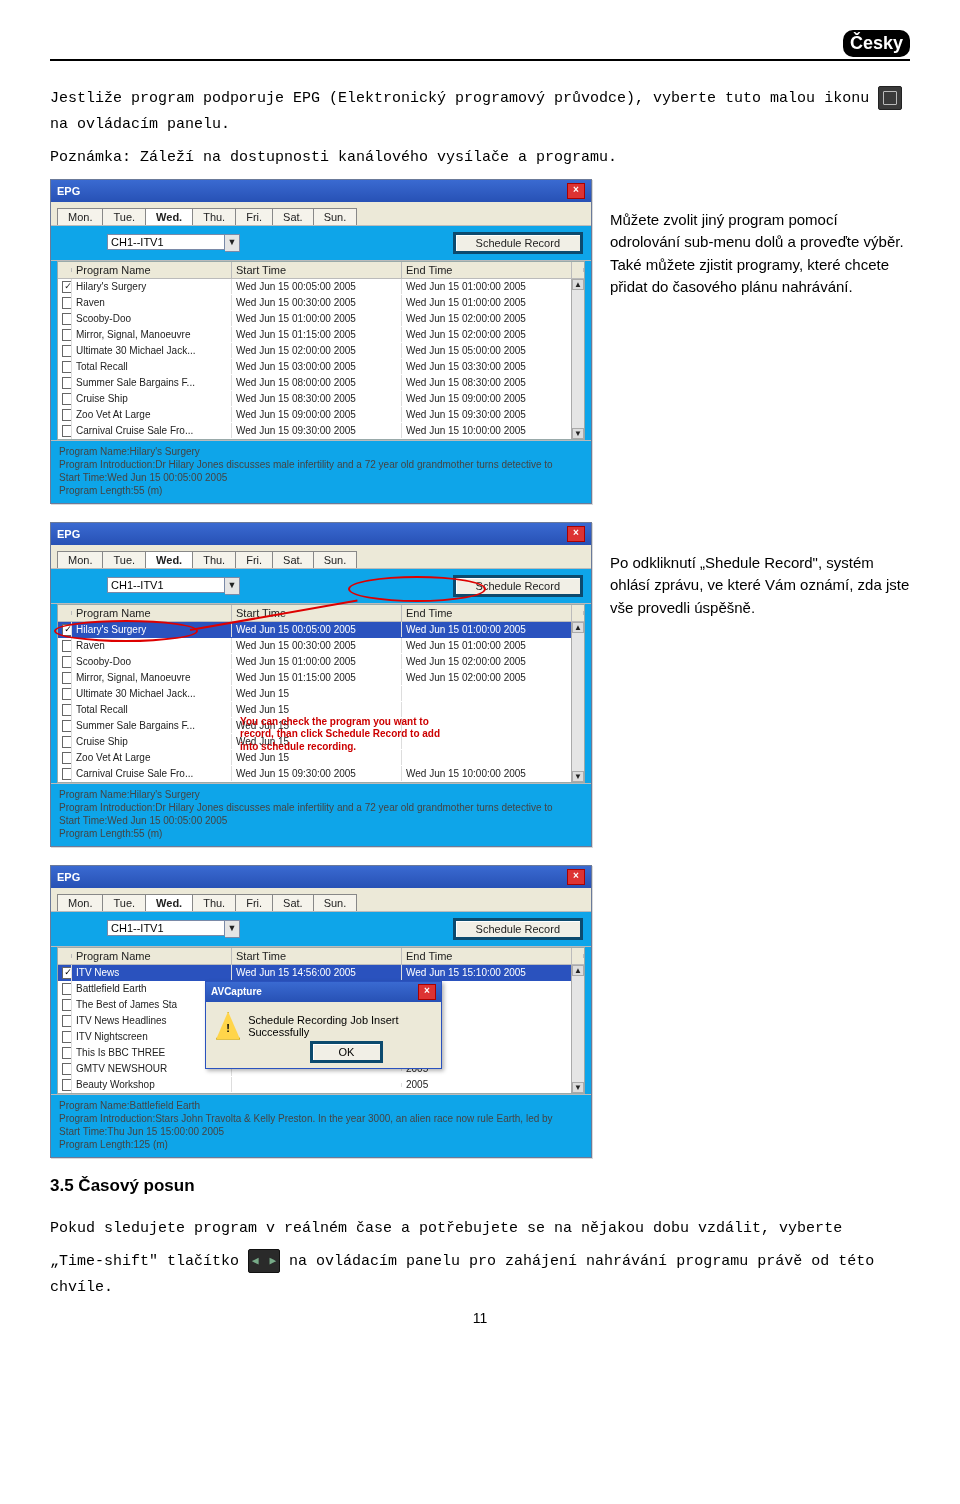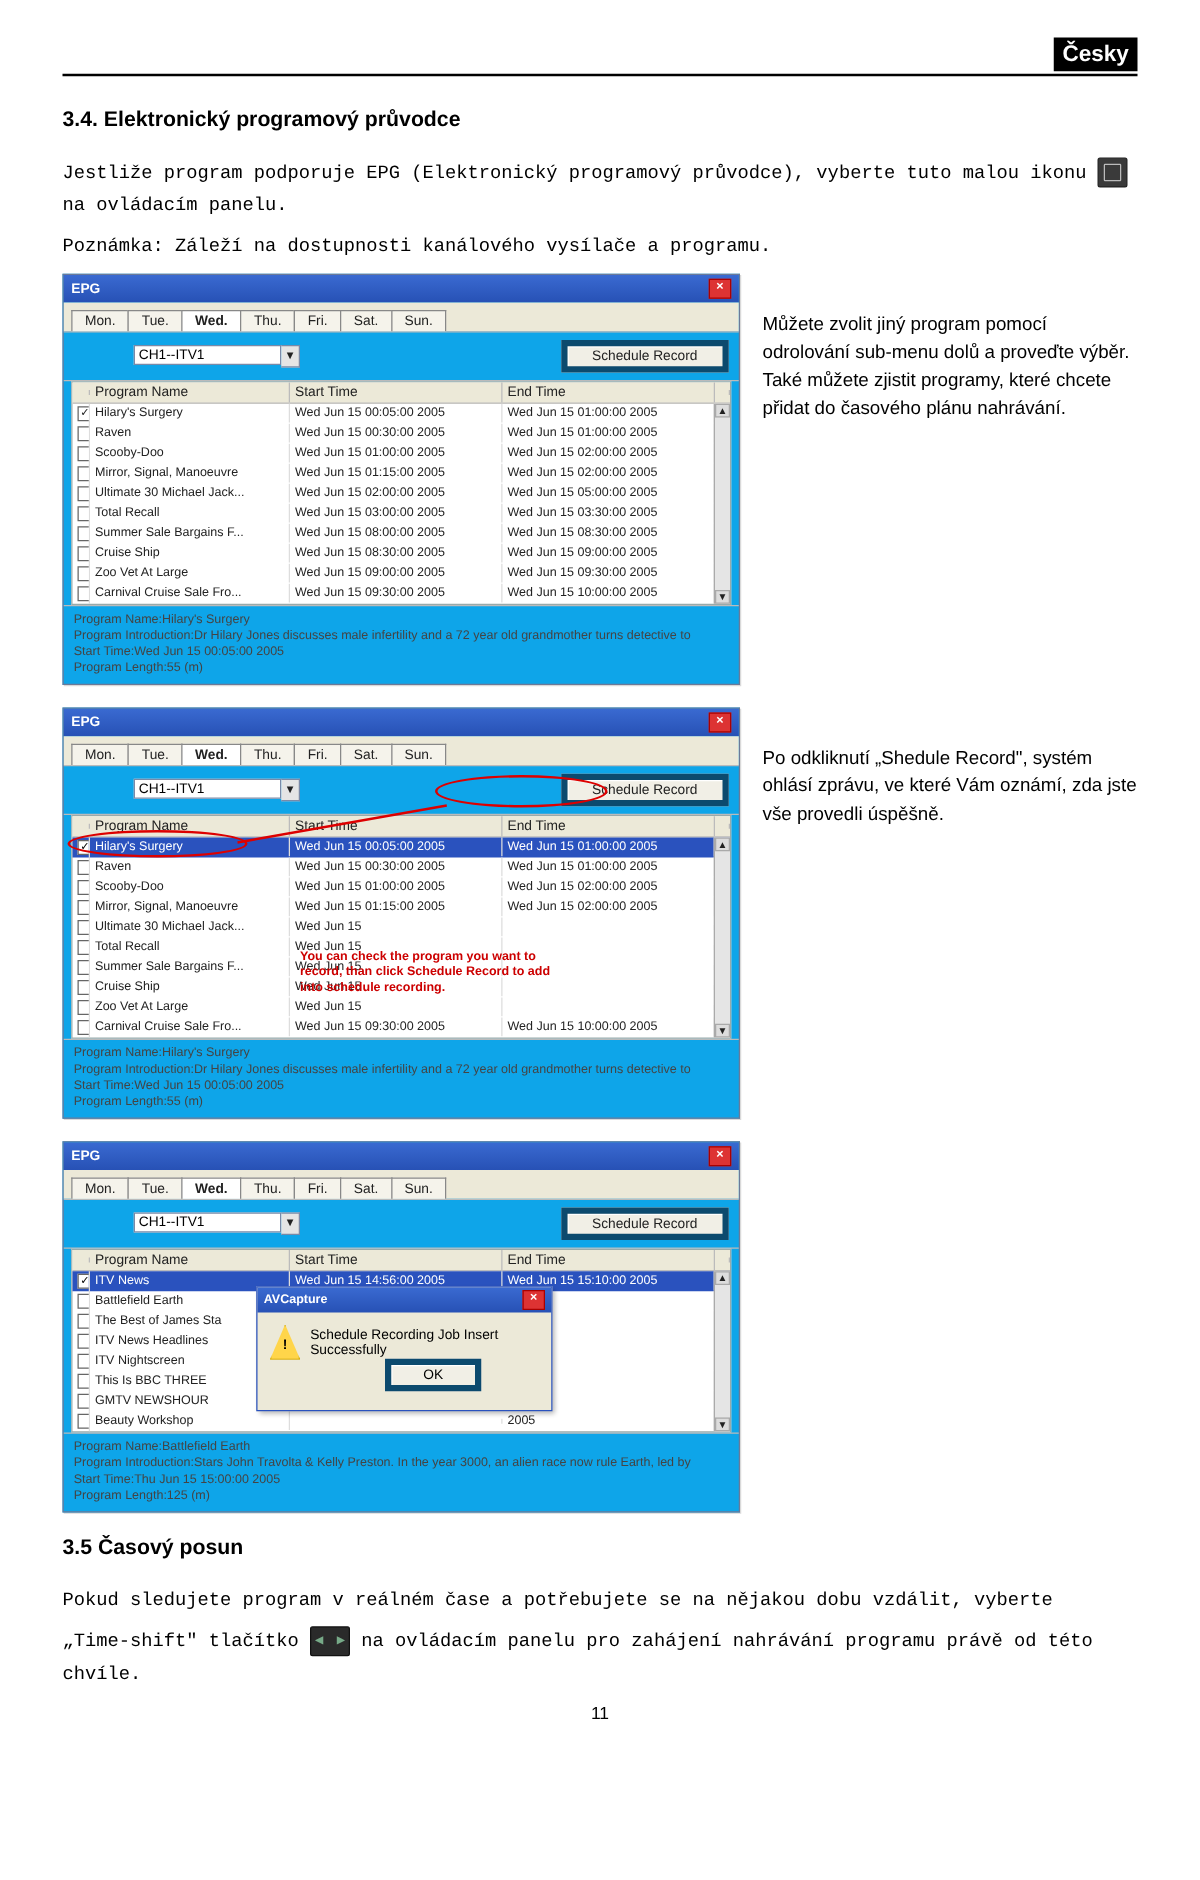--- a/index.html
+++ b/index.html
@@ -18,20 +18,21 @@
     border-bottom: 2.5px solid #000;
     padding-bottom: 2px;
     margin-bottom: 25px;
   }
   .lang-badge {
     background: #000;
     color: #fff;
     font-weight: bold;
     padding: 3px 7px;
     font-size: 18px;
+    border-radius: 10px;
   }
   h2.section {
     font-size: 17px;
     font-weight: bold;
     margin: 18px 0 20px 0;
   }
   p.body {
     font-size: 15px;
     line-height: 1.7;
     margin: 8px 0;
@@ -161,21 +162,21 @@
   .combo .arrow {
     border: 1px solid #7a8aa8;
     border-left: none;
     width: 14px; height: 16px;
     background: #e5e5e5;
     text-align: center;
     line-height: 14px;
     font-size: 9px;
   }
   .winbtn {
-    border: 5px solid #0c4a6e;
+    border: 3px solid #0c4a6e;
     background: #f1efe6;
     padding: 2px 20px;
     font-size: 11px;
     box-shadow: inset 1px 1px 0 #fff;
     margin-left: 46px;
   }
   .tablehead, .tr {
     display: grid;
     grid-template-columns: 14px 160px 170px 170px 12px;
     align-items: center;
@@ -276,37 +277,36 @@
   .warnicon {
     width: 26px; height: 26px;
     background: #ffd54a;
     border: 1px solid #c9a100;
     clip-path: polygon(50% 0, 100% 100%, 0 100%);
     text-align: center;
     line-height: 30px;
     font-weight: bold;
     color: #000;
   }
-  .dbtns { text-align: center; padding: 0 0 22px 0; }
+  .dbtns { text-align: center; padding: 0 0 10px 0; }
   .relwrap { position: relative; }
   .pagenum {
     text-align: center;
     font-size: 14px;
     margin-top: 10px;
   }
 </style>
 </head>
 <body>
 
 <div class="page">
   <div class="topbar">
     <span class="lang-badge">Česky</span>
   </div>
 
-  <h2 class="section">3.4. Elektronický programový průvodce</h2>
 
   <p class="body">
     <span>Jestliže program podporuje EPG (Elektronický programový průvodce), vyberte tuto malou ikonu </span>
     <span class="inline-icon"></span>
     <span> na ovládacím panelu.</span>
   </p>
   <p class="body">Poznámka: Záleží na dostupnosti kanálového vysílače a programu.</p>
 
   <div class="row">
     <div class="shot">

